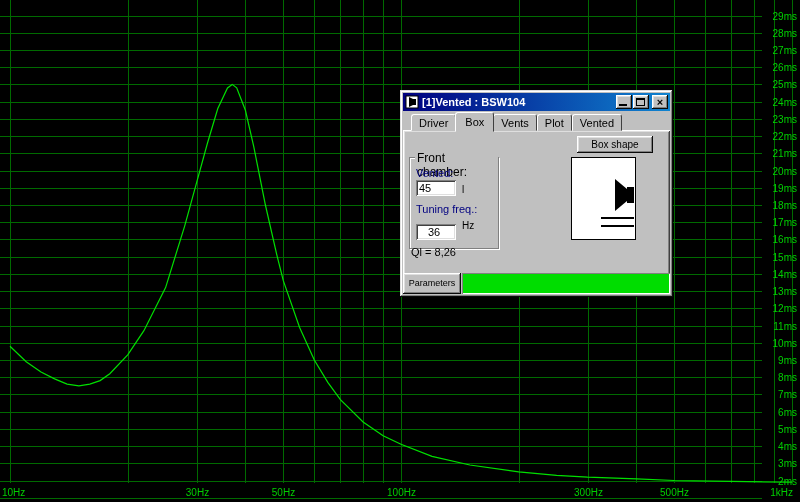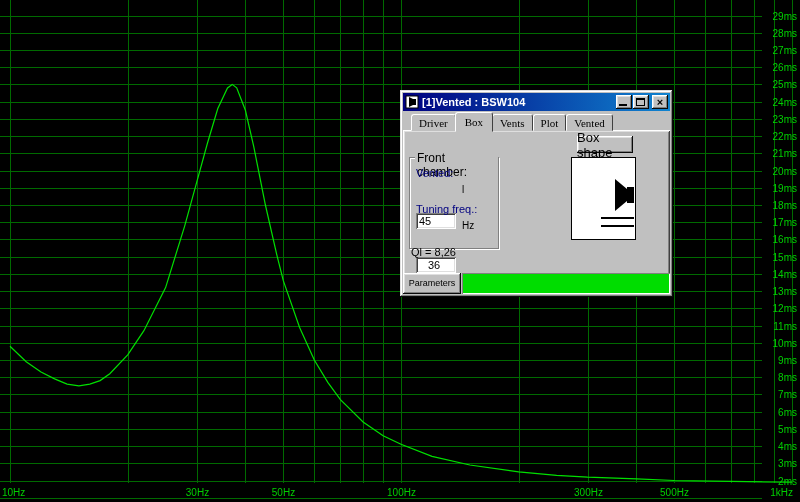--- a/index.html
+++ b/index.html
@@ -31,21 +31,21 @@
     display:flex; align-items:center; justify-content:center;
     color:#000; position:relative; flex:0 0 auto;
   }
   .tb-btn.close { margin-left:3px; font-size:11px; font-weight:bold; line-height:10px; }
   .glyph-min { position:absolute; left:3px; bottom:3px; width:8px; height:2px; background:#000; }
   .glyph-max { position:absolute; left:3px; top:3px; width:9px; height:8px;
     border:1px solid #000; border-top-width:2px; box-sizing:border-box; }
 
   .tabstrip {
     position:absolute; left:3px; top:23px; right:3px; height:18px;
-    display:flex; align-items:flex-end; padding-left:8px;font-family:Liberation Serif, serif;
+    display:flex; align-items:flex-end; padding-left:8px;
   }
   .tab {
     height:15px; padding:0 7px; background:#c0c0c0;
     border:1px solid; border-color:#ffffff #404040 #c0c0c0 #ffffff;
     border-top-left-radius:3px; border-top-right-radius:3px;
     display:flex; align-items:center; font-size:11px; position:relative; z-index:1;
   }
   .tab.active { height:18px; margin:0 -1px -1px -1px; padding:0 9px; z-index:3; }
 
   .panel {
@@ -63,42 +63,41 @@
     position:absolute; left:4px; top:6px; width:155px; height:17px;
     display:flex; align-items:center; padding:0 5px; box-sizing:border-box;
     font-size:11px;
   }
   .btn {
     background:#c0c0c0;
     box-shadow: inset -1px -1px #0a0a0a, inset 1px 1px #ffffff,
                 inset -2px -2px #808080, inset 2px 2px #dfdfdf;
     display:flex; align-items:center; justify-content:center;
   }
-  .box-shape-btn { position:absolute; left:174px; top:6px; width:56px; height:17px; font-size:13px; }
+  .box-shape-btn { position:absolute; left:174px; top:6px; width:76px; height:17px; font-size:10px; }
 
   .groupbox {
     position:absolute; left:6px; top:27px; width:88px; height:90px;
     border:1px solid #808080;
     box-shadow: inset 1px 1px #ffffff, 1px 1px 0 #ffffff;
   }
   .groupbox-legend {
     position:absolute; left:5px; top:-7px; background:#c0c0c0;
     padding:0 2px; font-size:12px;
   }
   .blue-label { position:absolute; color:#000080; font-size:11px; }
   .lbl-volume { left:6px; top:9px; }
   .lbl-tuning { left:6px; top:45px; }
   .num-input {
     position:absolute; width:40px; height:16px; border:none; outline:none;
     font-family:"Liberation Sans", sans-serif; font-size:11px; padding:0 3px;
     box-sizing:border-box; color:#000;
     background:#fff;
     box-shadow: inset 1px 1px #808080, inset -1px -1px #ffffff,
                 inset 2px 2px #404040, inset -2px -2px #dfdfdf;
-    margin-top: 33px;
   }
   .inp-volume { left:6px; top:22px; }
   .inp-tuning { left:6px; top:66px;padding-left:12px; }
   .unit { position:absolute; font-size:10px; color:#000; }
   .unit-l  { left:52px; top:26px; }
   .unit-hz { left:52px; top:62px; }
 
   .ql-text { position:absolute; left:8px; top:116px; font-size:11px; }
 
   .diagram { position:absolute; left:168px; top:27px; width:65px; height:83px; }

